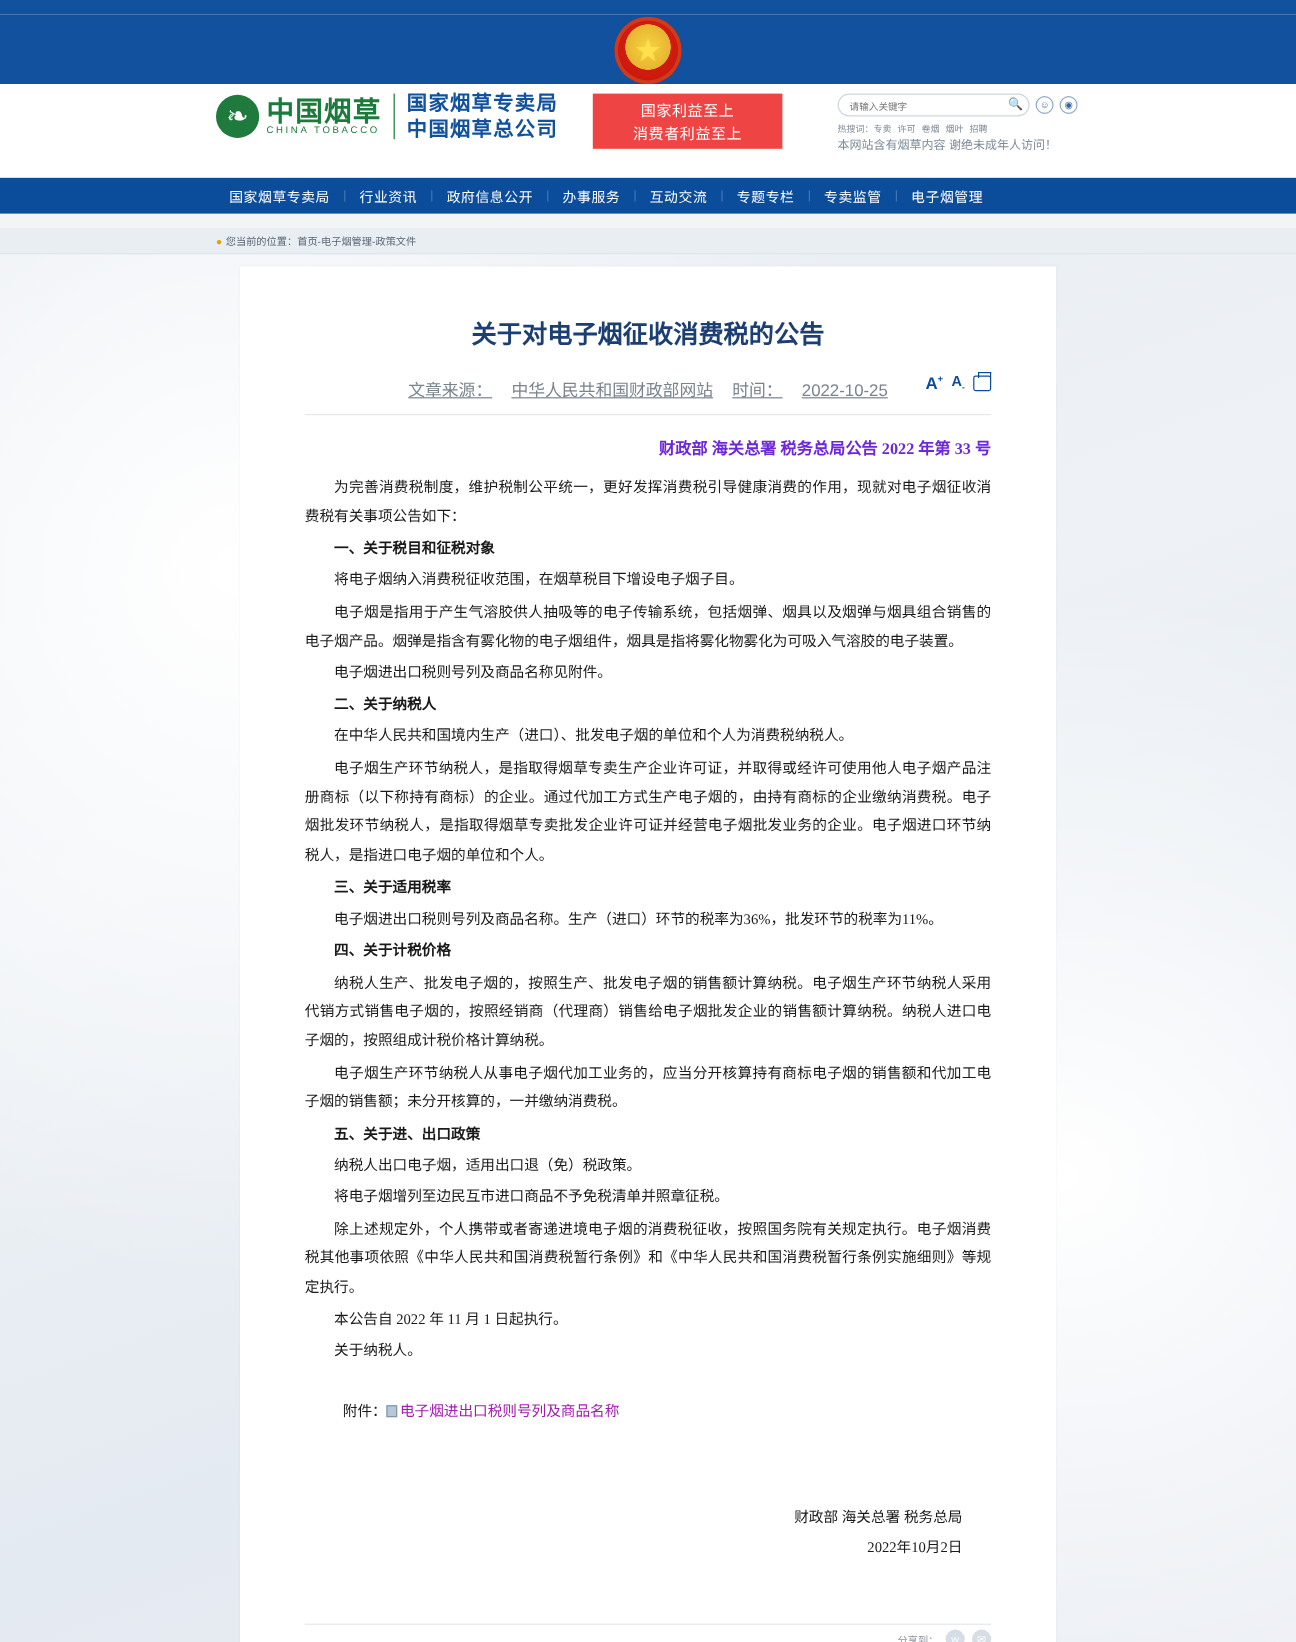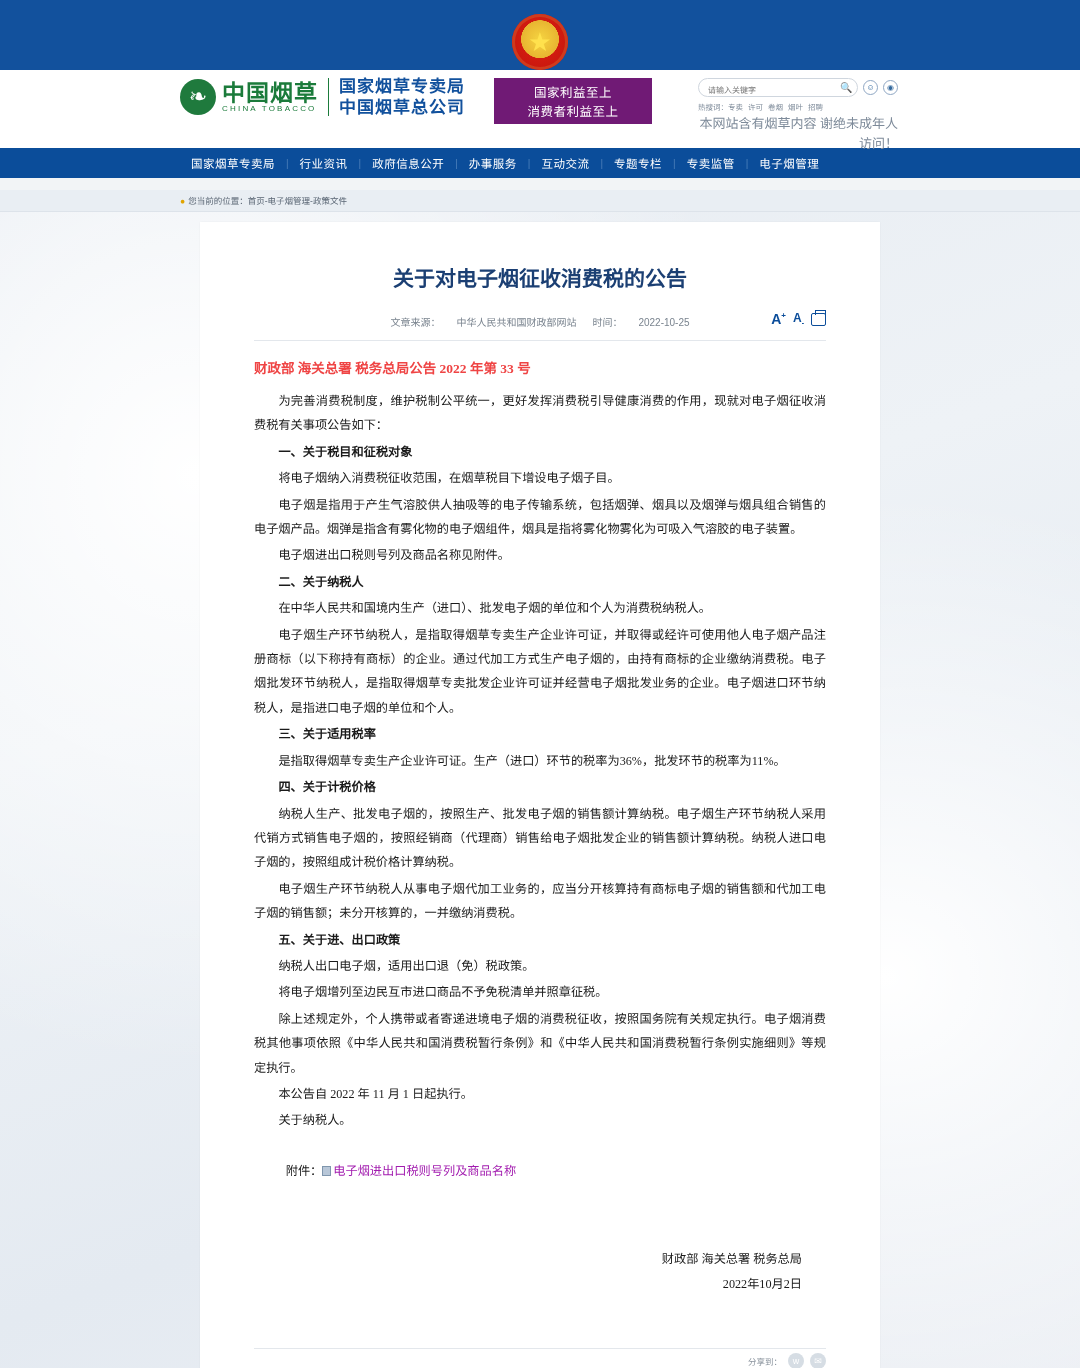--- a/index.html
+++ b/index.html
@@ -92,21 +92,21 @@
     color: #12519d;
     line-height: 1.25;
     letter-spacing: 1px;
   }
   .slogan {
     position: absolute;
     left: 314px;
     top: 8px;
     width: 158px;
     height: 46px;
-    background: #701a75;
+    background: #ef4444;
     color: #fff;
     font-size: 12.5px;
     line-height: 1.55;
     text-align: center;
     padding-top: 6px;
     letter-spacing: 0.5px;
   }
   .search-area {
     position: absolute;
     right: 2px;
@@ -150,21 +150,21 @@
     text-align: center;
     margin-left: 5px;
   }
   .hotwords {
     margin-top: 5px;
     font-size: 7.5px;
     color: #7d8a99;
     line-height: 1.55;
   }
   .hotwords a { color: #7d8a99; text-decoration: none; margin-right: 5px; }
-  .notice-line { font-size: 13px; color: #7d8a99; line-height: 1.55; text-align: right; }
+  .notice-line { font-size: 10px; color: #7d8a99; line-height: 1.55; }
 
   
   .nav {
     background: #0b4d9a;
     height: 30px;
   }
   .nav-inner {
     width: 720px;
     margin: 0 auto;
     display: flex;
@@ -228,22 +228,23 @@
   .meta-row {
     display: flex;
     align-items: center;
     justify-content: center;
     position: relative;
     border-bottom: 1px solid #e3e7ec;
     padding-bottom: 11px;
     margin-bottom: 16px;
   }
   .meta-text {
-    font-size: 10px;
+    font-size: 14px;
     color: #7a848f;
+    text-decoration: underline;
   }
   .meta-text span { margin: 0 8px; }
   .meta-tools {
     position: absolute;
     right: 0;
     top: -3px;
     display: flex;
     align-items: center;
     gap: 7px;
   }
@@ -257,25 +258,25 @@
     border-radius: 2px;
     position: relative;
   }
   .tool-print:before{
     content:"";
     position:absolute; left:3px; top:-4px; width:9px; height:4px;
     border:1px solid #0b4d9a; border-bottom:0;
   }
 
   .doc-head {
-    text-align: left;
+    text-align: right;
     font-family: "Liberation Serif", "DejaVu Serif", serif;
     font-size: 13.5px;
     font-weight: bold;
-    color: #ef4444;
+    color: #6d28d9;
     margin: 16px 0 12px 0;
   }
   .p {
     font-family: "Liberation Serif", "DejaVu Serif", serif;
     font-size: 12.2px;
     line-height: 2.0;
     color: #1a1a1a;
     text-align: justify;
     text-indent: 2em;
     margin: 0 0 2px 0;
@@ -423,21 +424,21 @@
 
     <p class="p">为完善消费税制度，维护税制公平统一，更好发挥消费税引导健康消费的作用，现就对电子烟征收消费税有关事项公告如下：</p>
     <p class="p sec">一、关于税目和征税对象</p>
     <p class="p">将电子烟纳入消费税征收范围，在烟草税目下增设电子烟子目。</p>
     <p class="p">电子烟是指用于产生气溶胶供人抽吸等的电子传输系统，包括烟弹、烟具以及烟弹与烟具组合销售的电子烟产品。烟弹是指含有雾化物的电子烟组件，烟具是指将雾化物雾化为可吸入气溶胶的电子装置。</p>
     <p class="p">电子烟进出口税则号列及商品名称见附件。</p>
     <p class="p sec">二、关于纳税人</p>
     <p class="p">在中华人民共和国境内生产（进口）、批发电子烟的单位和个人为消费税纳税人。</p>
     <p class="p">电子烟生产环节纳税人，是指取得烟草专卖生产企业许可证，并取得或经许可使用他人电子烟产品注册商标（以下称持有商标）的企业。通过代加工方式生产电子烟的，由持有商标的企业缴纳消费税。电子烟批发环节纳税人，是指取得烟草专卖批发企业许可证并经营电子烟批发业务的企业。电子烟进口环节纳税人，是指进口电子烟的单位和个人。</p>
     <p class="p sec">三、关于适用税率</p>
-    <p class="p">是指取得烟草专卖生产企业许可证。生产（进口）环节的税率为36%，批发环节的税率为11%。</p>
+    <p class="p">电子烟进出口税则号列及商品名称。生产（进口）环节的税率为36%，批发环节的税率为11%。</p>
     <p class="p sec">四、关于计税价格</p>
     <p class="p">纳税人生产、批发电子烟的，按照生产、批发电子烟的销售额计算纳税。电子烟生产环节纳税人采用代销方式销售电子烟的，按照经销商（代理商）销售给电子烟批发企业的销售额计算纳税。纳税人进口电子烟的，按照组成计税价格计算纳税。</p>
     <p class="p">电子烟生产环节纳税人从事电子烟代加工业务的，应当分开核算持有商标电子烟的销售额和代加工电子烟的销售额；未分开核算的，一并缴纳消费税。</p>
     <p class="p sec">五、关于进、出口政策</p>
     <p class="p">纳税人出口电子烟，适用出口退（免）税政策。</p>
     <p class="p">将电子烟增列至边民互市进口商品不予免税清单并照章征税。</p>
     <p class="p">除上述规定外，个人携带或者寄递进境电子烟的消费税征收，按照国务院有关规定执行。电子烟消费税其他事项依照《中华人民共和国消费税暂行条例》和《中华人民共和国消费税暂行条例实施细则》等规定执行。</p>
     <p class="p">本公告自 2022 年 11 月 1 日起执行。</p>
     <p class="p">关于纳税人。</p>
 

